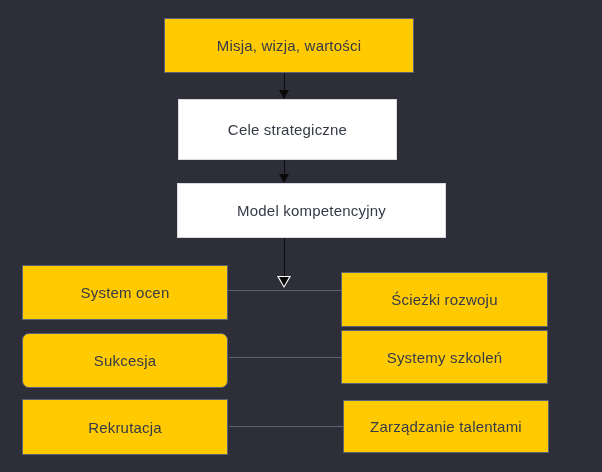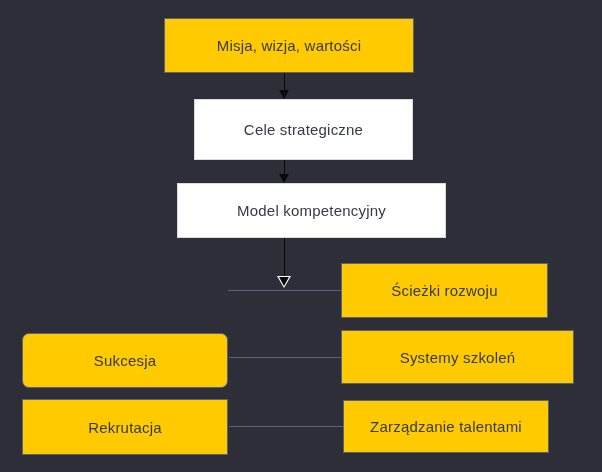--- a/index.html
+++ b/index.html
@@ -52,49 +52,52 @@
 
 <div class="canvas">
 
   <div class="box yellow" style="left:164px;top:18px;width:250px;height:55px;">
     <span>Misja, wizja, wartości</span>
   </div>
 
   <div class="vline" style="left:284px;top:73px;height:18px;"></div>
   <div class="arrowhead" style="left:279px;top:90px;"></div>
 
-  <div class="box white" style="left:194px;top:99px;width:219px;height:61px;">
+  <div class="box white" style="left:178px;top:99px;width:219px;height:61px;">
     <span>Cele strategiczne</span>
   </div>
 
   <div class="vline" style="left:284px;top:160px;height:15px;"></div>
   <div class="arrowhead" style="left:279px;top:174px;"></div>
 
   <div class="box white" style="left:177px;top:183px;width:269px;height:55px;">
     <span>Model kompetencyjny</span>
   </div>
 
   <div class="vline" style="left:284px;top:238px;height:40px;"></div>
   <div class="arrowhead-outline" style="left:277px;top:276px;"></div>
   <div class="arrowhead" style="left:279px;top:277px;"></div>
 
   <div class="hline" style="left:228px;top:290px;width:113px;"></div>
   <div class="hline" style="left:229px;top:357px;width:112px;"></div>
   <div class="hline" style="left:229px;top:426px;width:115px;"></div>
 
+  <div class="box yellow" style="left:22px;top:265px;width:206px;height:55px;">
+    <span>System ocen</span>
+  </div>
   <div class="box yellow" style="left:22px;top:333px;width:206px;height:55px;border-radius:7px;">
     <span>Sukcesja</span>
   </div>
   <div class="box yellow" style="left:22px;top:399px;width:206px;height:56px;">
     <span>Rekrutacja</span>
   </div>
 
-  <div class="box yellow" style="left:341px;top:263px;width:207px;height:55px;">
+  <div class="box yellow" style="left:341px;top:272px;width:207px;height:55px;">
     <span>Ścieżki rozwoju</span>
   </div>
-  <div class="box yellow" style="left:341px;top:330px;width:233px;height:54px;">
+  <div class="box yellow" style="left:341px;top:330px;width:207px;height:54px;">
     <span>Systemy szkoleń</span>
   </div>
   <div class="box yellow" style="left:343px;top:400px;width:206px;height:53px;">
     <span>Zarządzanie talentami</span>
   </div>
 
 </div>
 
 </body></html>

